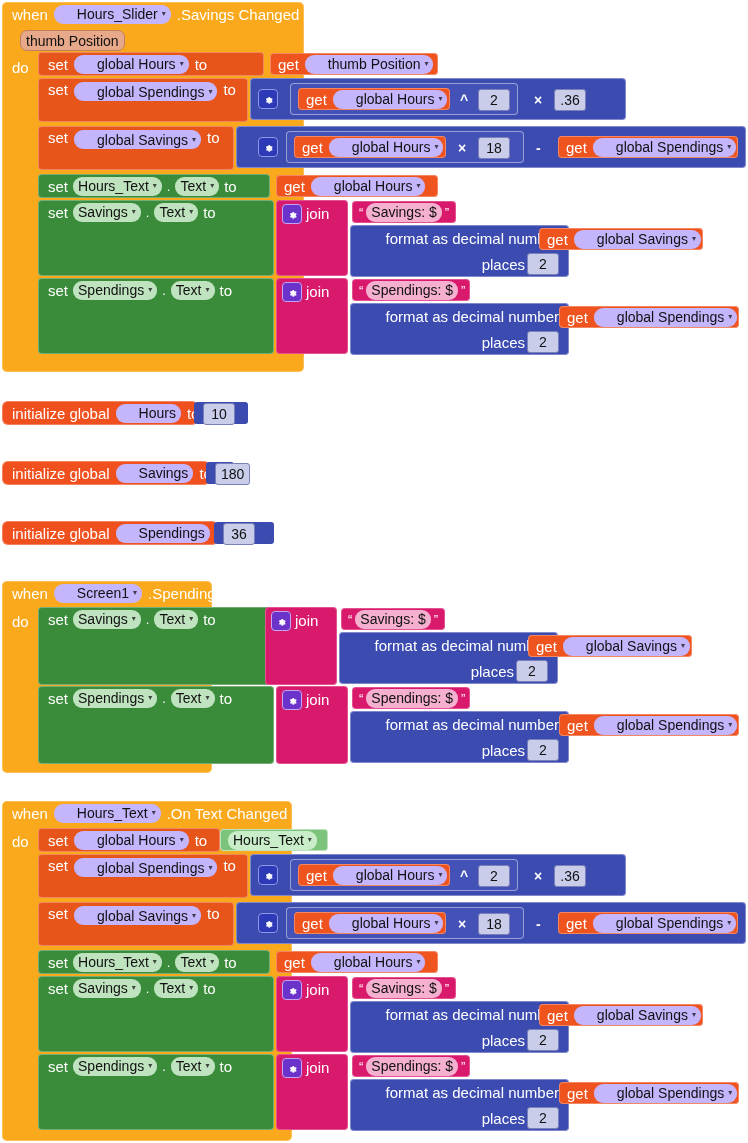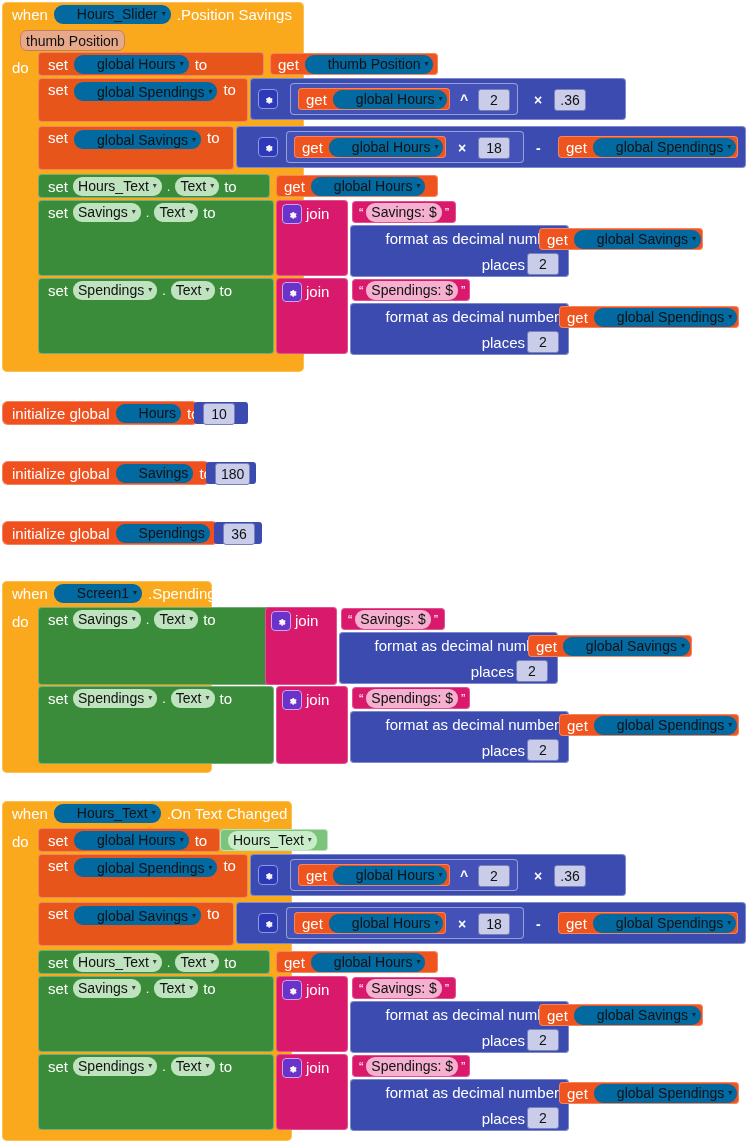--- a/index.html
+++ b/index.html
@@ -34,21 +34,21 @@
   .comp-get{background:#7CC47C;border-radius:4px;box-shadow:inset 0 0 0 1px rgba(255,255,255,.5);}
 
   
   .lbl{color:#ffffff;font-size:15px;white-space:nowrap;line-height:1;}
   .op{color:#fff;font-size:14px;font-weight:bold;}
 
   
   .fld{display:inline-flex;align-items:center;height:19px;padding:0 5px;border-radius:9px;
        font-size:14px;color:#111;white-space:nowrap;line-height:1;}
   .fld .car{margin-left:4px;font-size:8px;opacity:.75;}
-  .f-orange{background:#0369a1;padding-left:23px;}
+  .f-orange{background:#c4b5fd;padding-left:23px;}
   .f-green{background:#BFE3BF;}
   .f-greenlt{background:#C9ECC9;}
   .f-pink{background:#F5AFCF;}
   .f-param{background:#E8A98A;border:1px solid #C08060;border-radius:7px;}
   .f-num{background:#C9CDEA;border:1px solid #7A80B8;border-radius:3px;color:#111;
          display:inline-flex;align-items:center;justify-content:center;height:20px;
          min-width:20px;padding:0 5px;font-size:14px;}
 
   
   .gear{width:18px;height:18px;border-radius:4px;display:inline-flex;align-items:center;
@@ -64,21 +64,21 @@
 
 <div class="canvas">
 
   <div class="blk event" style="left:2px;top:2px;width:302px;height:370px;">
     <div class="event-hdr">
       <span class="lbl">when</span>
       <span class="fld f-orange" style="margin:0 6px;">
         <span>Hours_Slider</span>
         <span class="car">▾</span>
       </span>
-      <span class="lbl">.Position Savings</span>
+      <span class="lbl">.Savings Changed</span>
     </div>
     <div style="position:absolute;left:18px;top:28px;">
       <span class="fld f-param">thumb Position</span>
     </div>
     <div class="do-label" style="left:10px;top:57px;">do</div>
     <div style="position:absolute;left:38px;top:344px;width:264px;height:12px;background:#FBA91C;border-radius:0 0 5px 5px;"></div>
   </div>
 
   <div class="blk set-var row" style="left:38px;top:52px;width:226px;height:24px;padding-left:10px;">
     <span class="lbl">set</span>
@@ -274,30 +274,30 @@
   </div>
   <div class="blk numnub" style="left:194px;top:402px;width:54px;height:22px;">
     <span class="f-num" style="position:absolute;left:9px;top:1px;">10</span>
   </div>
 
   <div class="blk init-var row" style="left:2px;top:461px;width:208px;height:24px;padding-left:10px;">
     <span class="lbl">initialize global</span>
     <span class="fld f-orange" style="margin:0 6px;">Savings</span>
     <span class="lbl">to</span>
   </div>
-  <div class="blk numnub" style="left:206px;top:462px;width:50px;height:22px;">
+  <div class="blk numnub" style="left:206px;top:462px;width:28px;height:22px;">
     <span class="f-num" style="position:absolute;left:9px;top:1px;">180</span>
   </div>
 
   <div class="blk init-var row" style="left:2px;top:521px;width:216px;height:24px;padding-left:10px;">
     <span class="lbl">initialize global</span>
     <span class="fld f-orange" style="margin:0 6px;">Spendings</span>
     <span class="lbl">to</span>
   </div>
-  <div class="blk numnub" style="left:214px;top:522px;width:48px;height:22px;">
+  <div class="blk numnub" style="left:214px;top:522px;width:60px;height:22px;">
     <span class="f-num" style="position:absolute;left:9px;top:1px;">36</span>
   </div>
 
   <div class="blk event" style="left:2px;top:581px;width:210px;height:192px;">
     <div class="event-hdr">
       <span class="lbl">when</span>
       <span class="fld f-orange" style="margin:0 6px;">
         <span>Screen1</span>
         <span class="car">▾</span>
       </span>

